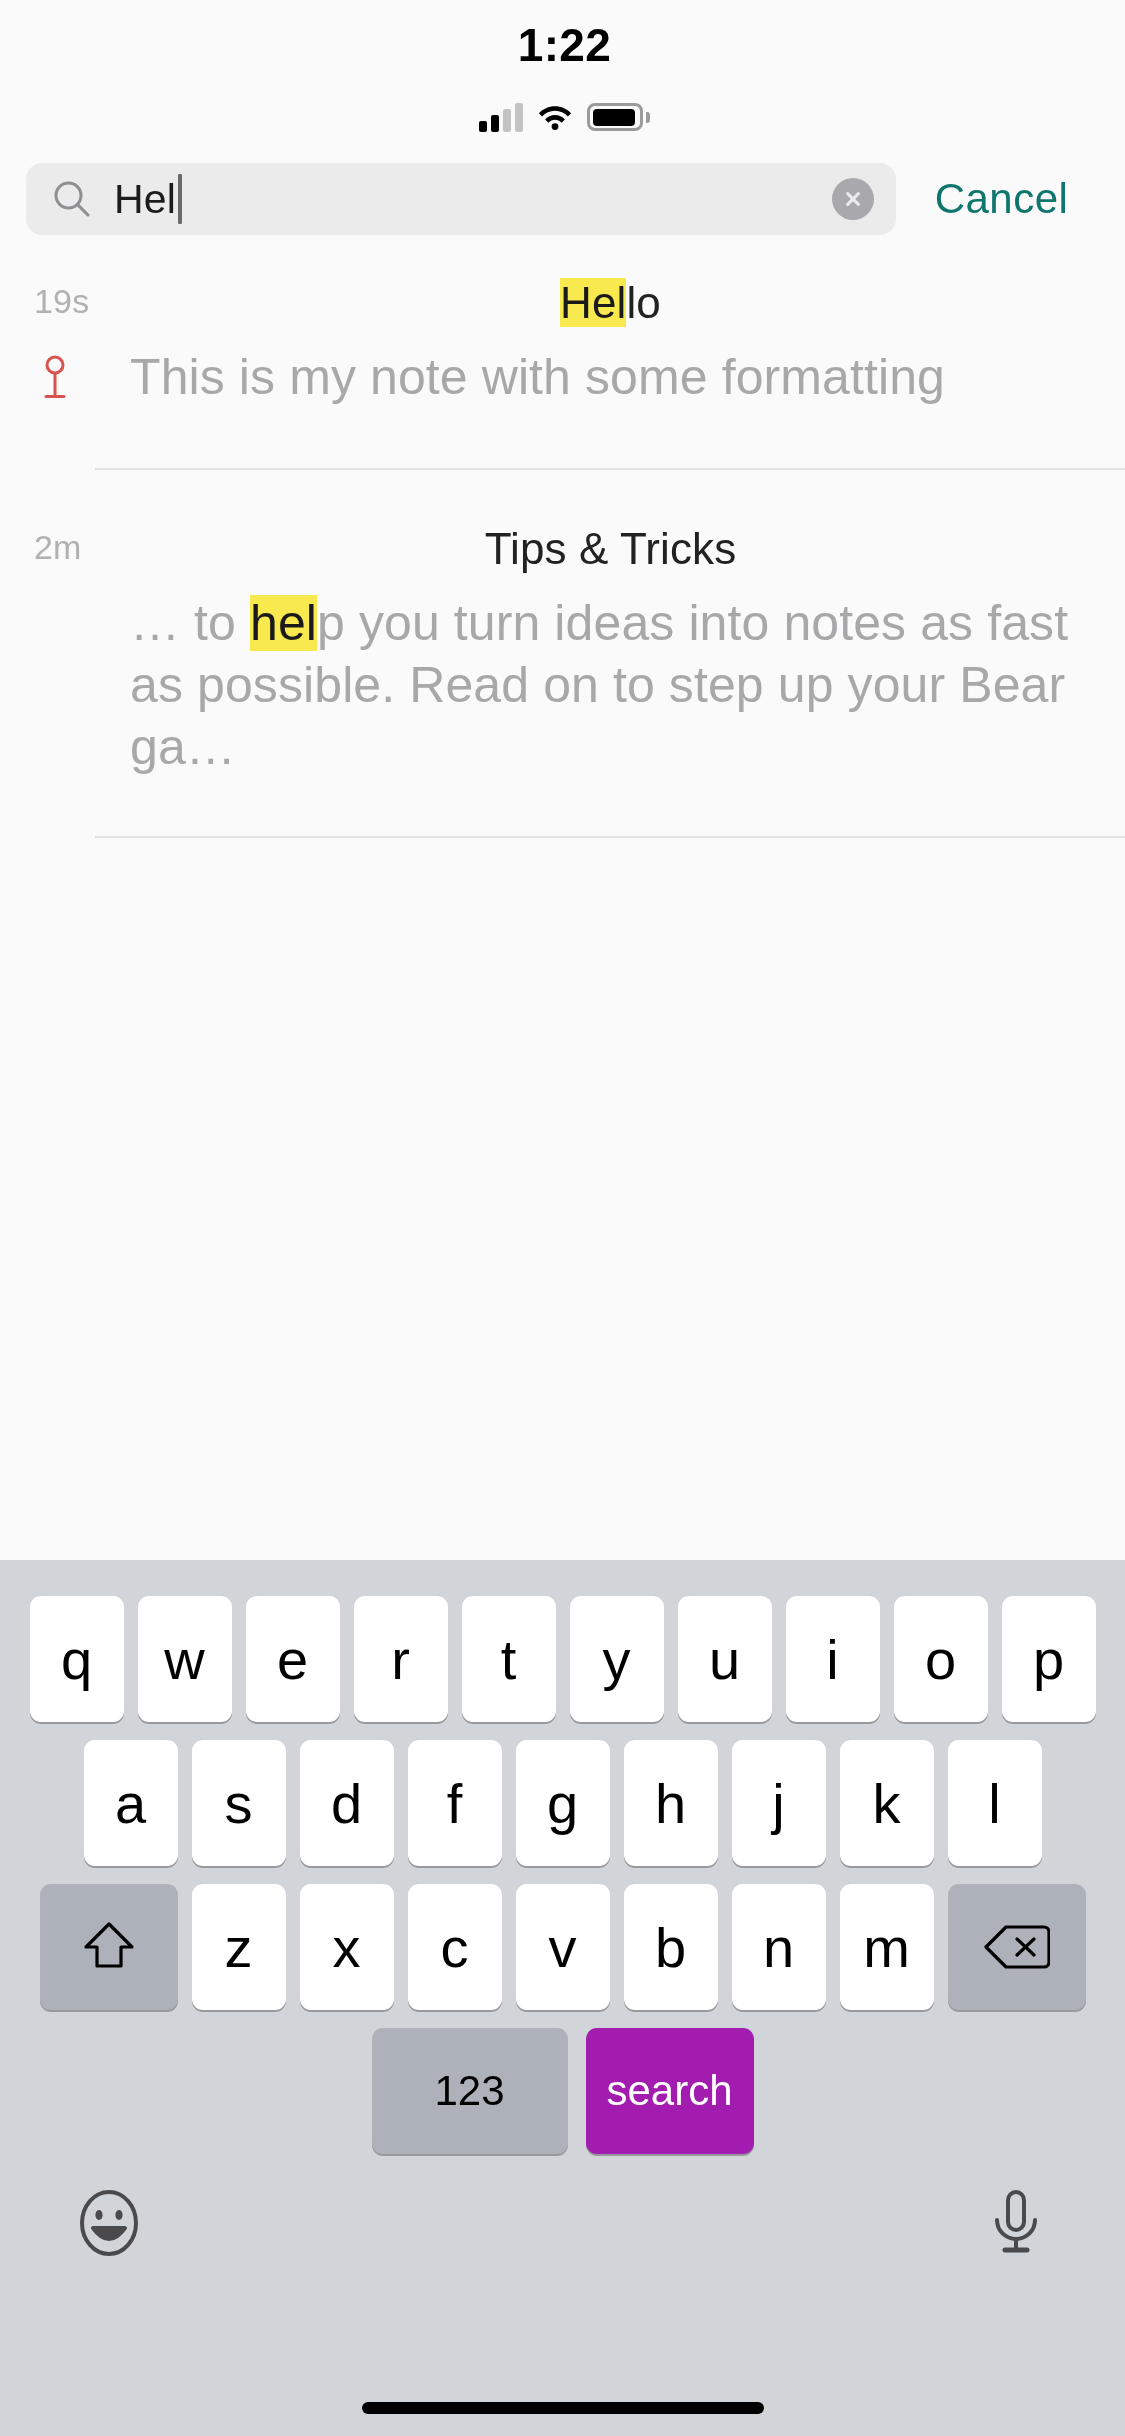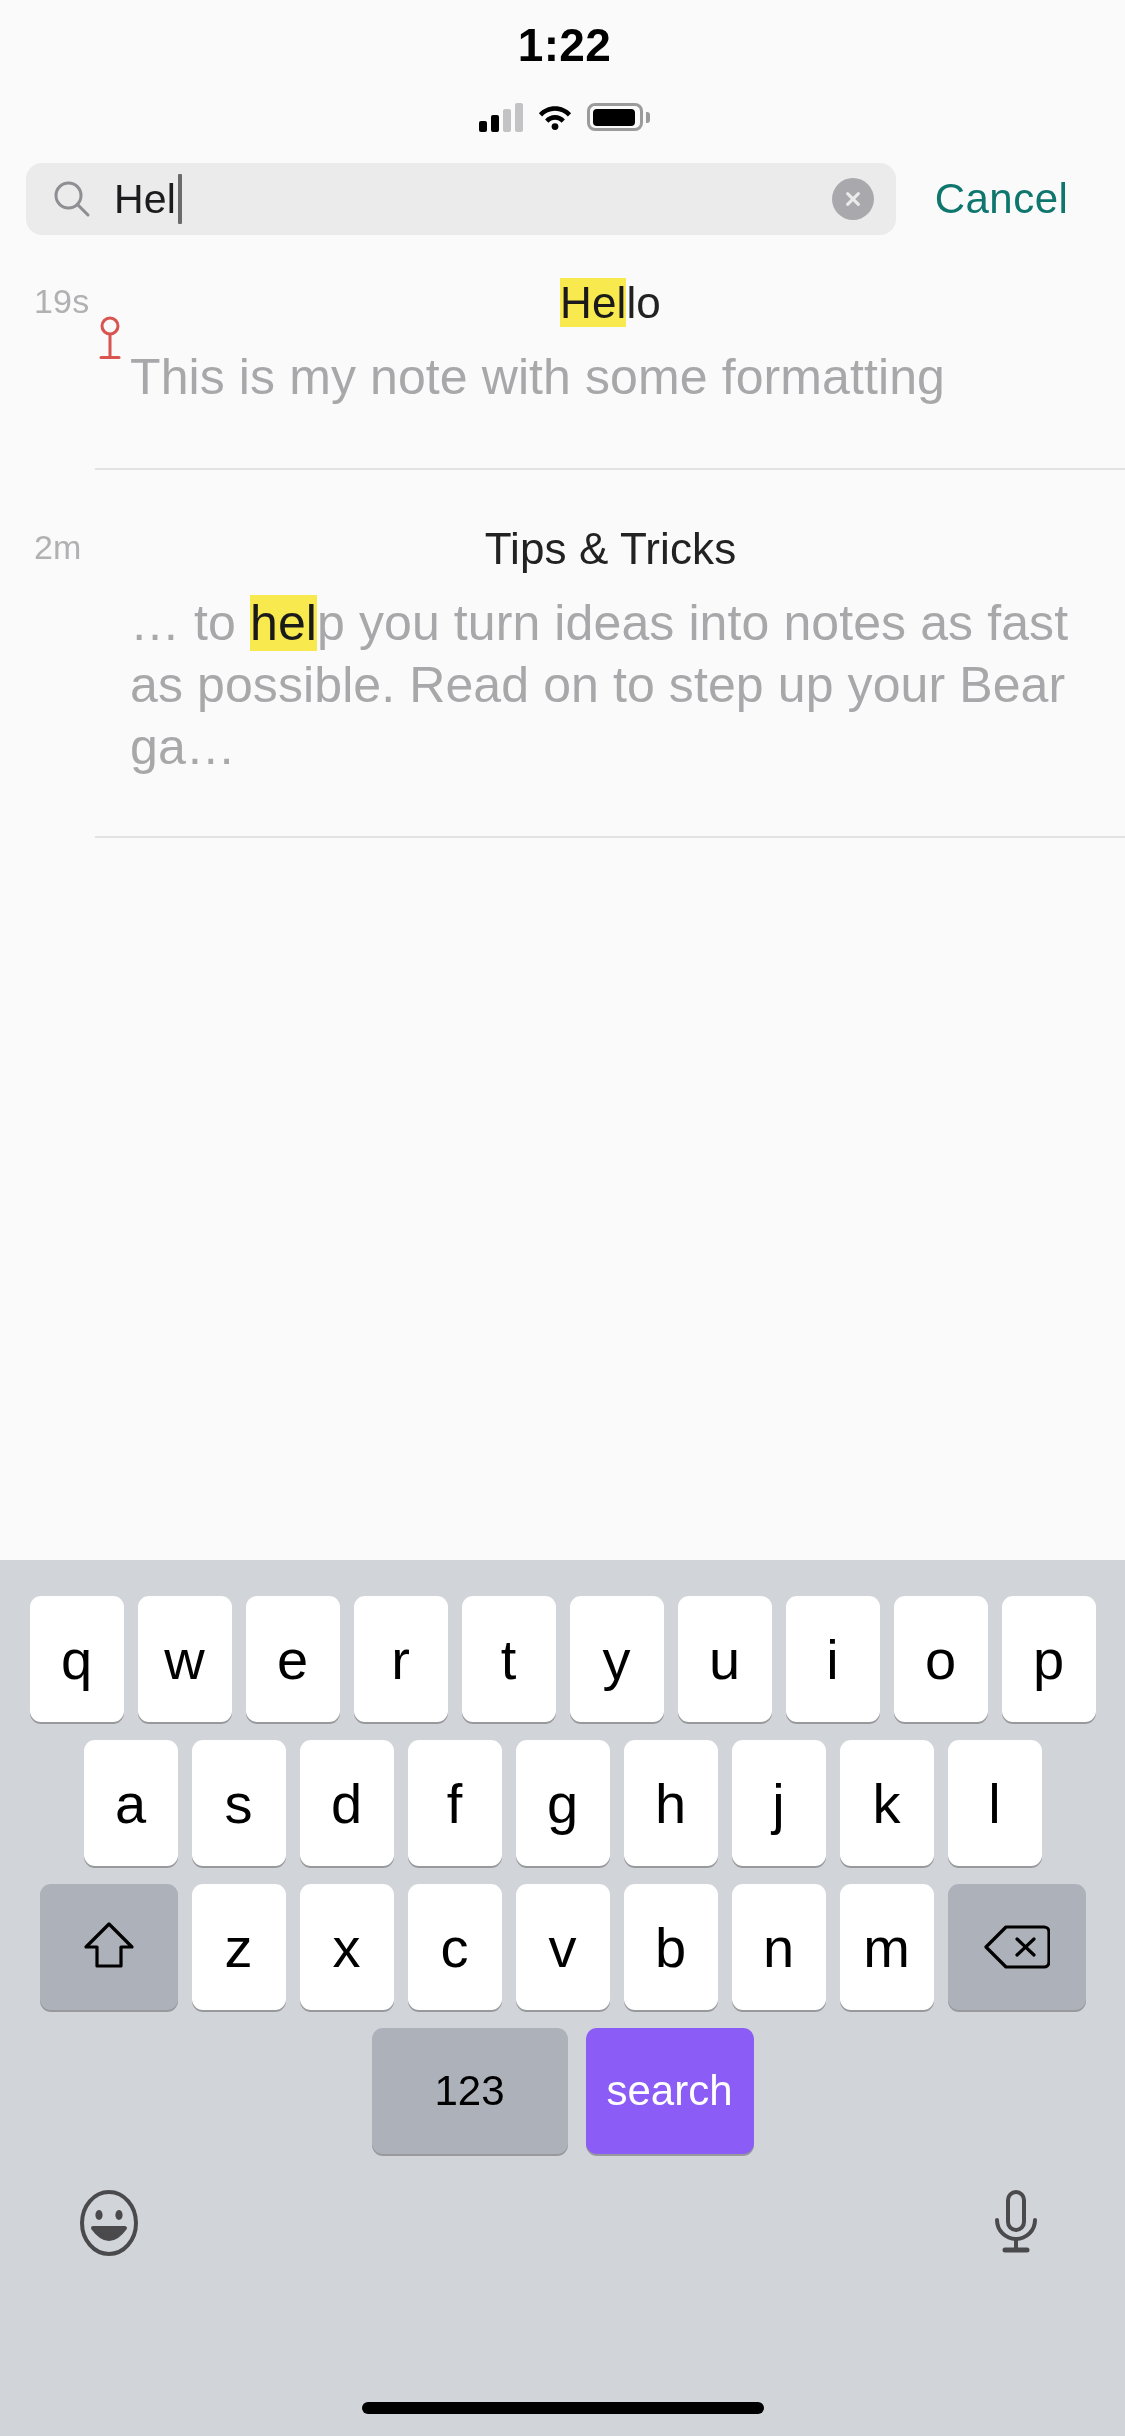--- a/index.html
+++ b/index.html
@@ -67,21 +67,21 @@
   .cancel-btn{
     flex:1; text-align:center; font-size:42px; color:#0f766e;
     letter-spacing:0.5px; padding-left:8px;
   }
 
   
   .results{ position:absolute; top:268px; left:0; width:1125px; }
   .result{ position:relative; padding:0 0 0 0; }
   .result-inner{ display:flex; padding:0 34px 0 34px; }
   .meta-col{
-    flex:0 0 96px; padding-top:14px; display:flex; flex-direction:row;
+    flex:0 0 96px; padding-top:14px; display:flex; flex-direction:column;
     align-items:flex-start;
   }
   .time-stamp{ font-size:34px; color:#b1b1b3; letter-spacing:0.2px; }
   .pin-ico{ margin-top:34px; margin-left:8px; width:26px; height:46px; }
   .body-col{ flex:1; padding-top:4px; min-width:0; }
   .note-title{
     font-size:44px; color:#222; letter-spacing:0.1px; line-height:62px;
     white-space:nowrap;
     text-align:center;
   }
@@ -112,21 +112,21 @@
     background:#fff; border-radius:11px; height:126px; width:94px;
     display:flex; align-items:center; justify-content:center;
     font-size:56px; color:#000; font-weight:400;
     box-shadow:0 2px 0 rgba(0,0,0,.28);
   }
   .key-mod{ background:#adb1b9; box-shadow:0 2px 0 rgba(0,0,0,.28); }
   .key-shift{ width:138px; }
   .key-back{ width:138px; }
   .key-123{ width:196px; font-size:42px; }
   .key-space{ width:542px; font-size:42px; }
-  .key-search{ width:168px; background:#8b5cf6; color:#fff; font-size:42px; }
+  .key-search{ width:168px; background:#a21caf; color:#fff; font-size:42px; }
   .kb-bottom{
     display:flex; align-items:center; justify-content:space-between;
     padding:34px 74px 0 74px;
   }
   .kb-ico{ width:70px; height:70px; }
   .home-indicator{
     position:absolute; bottom:22px; left:50%; transform:translateX(-50%);
     width:402px; height:12px; background:#000; border-radius:6px;
   }
 </style>

